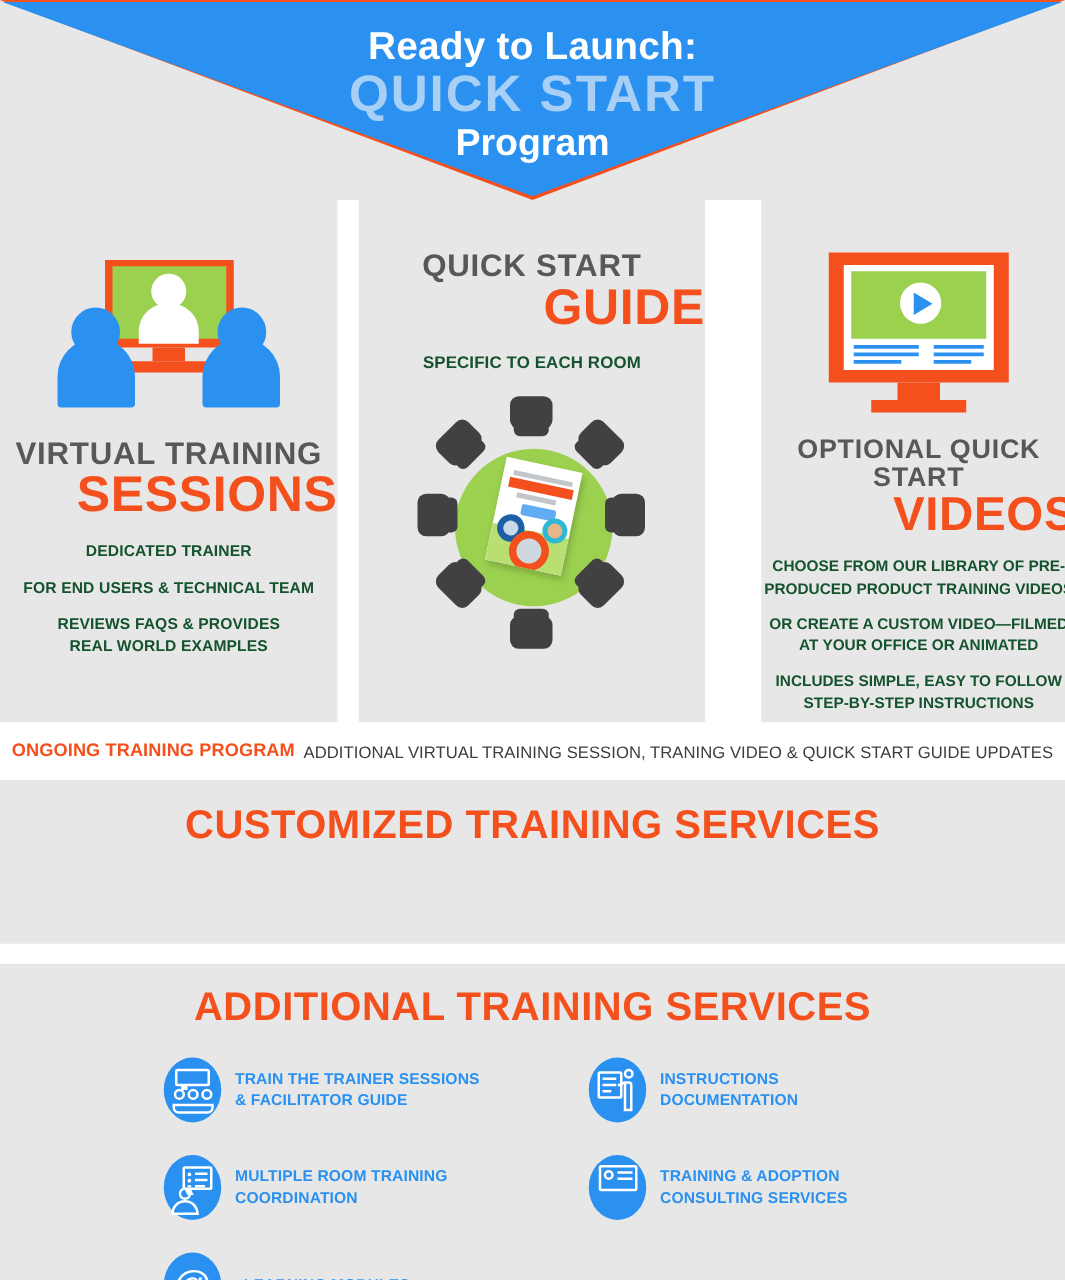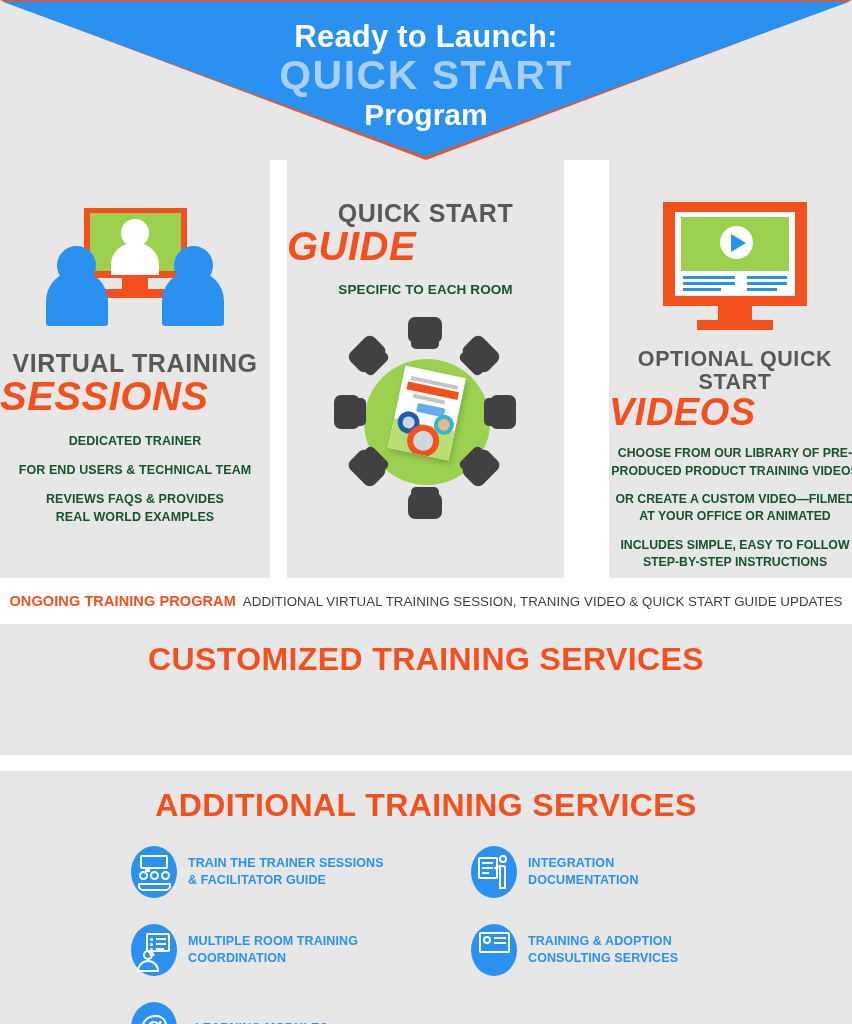--- a/index.html
+++ b/index.html
@@ -27,21 +27,21 @@
   .hero-l3{font-size:30px;font-weight:bold;color:#ffffff;line-height:1.08;}
 
   
   .cols{position:absolute;left:0;top:160px;width:852px;height:418px;}
   .col{position:absolute;top:0;height:418px;background:#e7e7e7;box-sizing:border-box;}
   .col.c1{left:0;width:270px;}
   .col.c2{left:287px;width:277px;}
   .col.c3{left:609px;width:252px;}
 
   .heading-gray{font-size:25px;font-weight:bold;color:#58585a;letter-spacing:.6px;text-align:center;line-height:1.05;}
-  .heading-orange{font-size:40px;font-weight:bold;color:#f4501e;letter-spacing:.5px;text-align:left;line-height:1.0;font-style:italic;}
+  .heading-orange{font-size:40px;font-weight:bold;color:#f4501e;letter-spacing:.5px;text-align:right;line-height:1.0;}
   .heading-orange.sm{font-size:38px;}
   .sub{font-size:12.5px;font-weight:bold;color:#14532d;text-align:center;line-height:1.42;letter-spacing:.1px;}
   .sub.tight{letter-spacing:0;}
   .spacer-sm{height:11px;}
 
   
   .vt-icon{position:relative;width:172px;height:118px;margin:0 auto;}
   .vt-monitor{position:absolute;left:35px;top:0;width:103px;height:70px;background:#f4501e;}
   .vt-screen{position:absolute;left:41px;top:5px;width:91px;height:58px;background:#9bd14f;}
   .vt-neck{position:absolute;left:73px;top:70px;width:26px;height:11px;background:#f4501e;}
@@ -290,21 +290,21 @@
         <div class="ib">
           <div class="bluecircle">
             <div class="g" style="left:7px;top:11px;width:20px;height:22px;border-radius:2px;"></div>
             <div class="gf" style="left:11px;top:16px;width:11px;height:2px;"></div>
             <div class="gf" style="left:11px;top:21px;width:11px;height:2px;"></div>
             <div class="gf" style="left:11px;top:26px;width:7px;height:2px;"></div>
             <div class="gc" style="left:28px;top:9px;width:8px;height:8px;"></div>
             <div class="g" style="left:28px;top:19px;width:7px;height:24px;border-radius:3px 3px 0 0;"></div>
             <div class="gf" style="left:23px;top:20px;width:7px;height:2px;transform:rotate(-25deg);"></div>
           </div>
-          <div class="ib-label" style="white-space:pre-line">INTEGRATION
+          <div class="ib-label" style="white-space:pre-line">INSTRUCTIONS
 DOCUMENTATION</div>
         </div>
 
         <div class="ib">
           <div class="bluecircle">
             <div class="g" style="left:8px;top:8px;width:31px;height:21px;border-radius:2px;"></div>
             <div class="gc" style="left:12px;top:12px;width:8px;height:8px;"></div>
             <div class="gf" style="left:23px;top:13px;width:12px;height:2px;"></div>
             <div class="gf" style="left:23px;top:18px;width:12px;height:2px;"></div>
 

